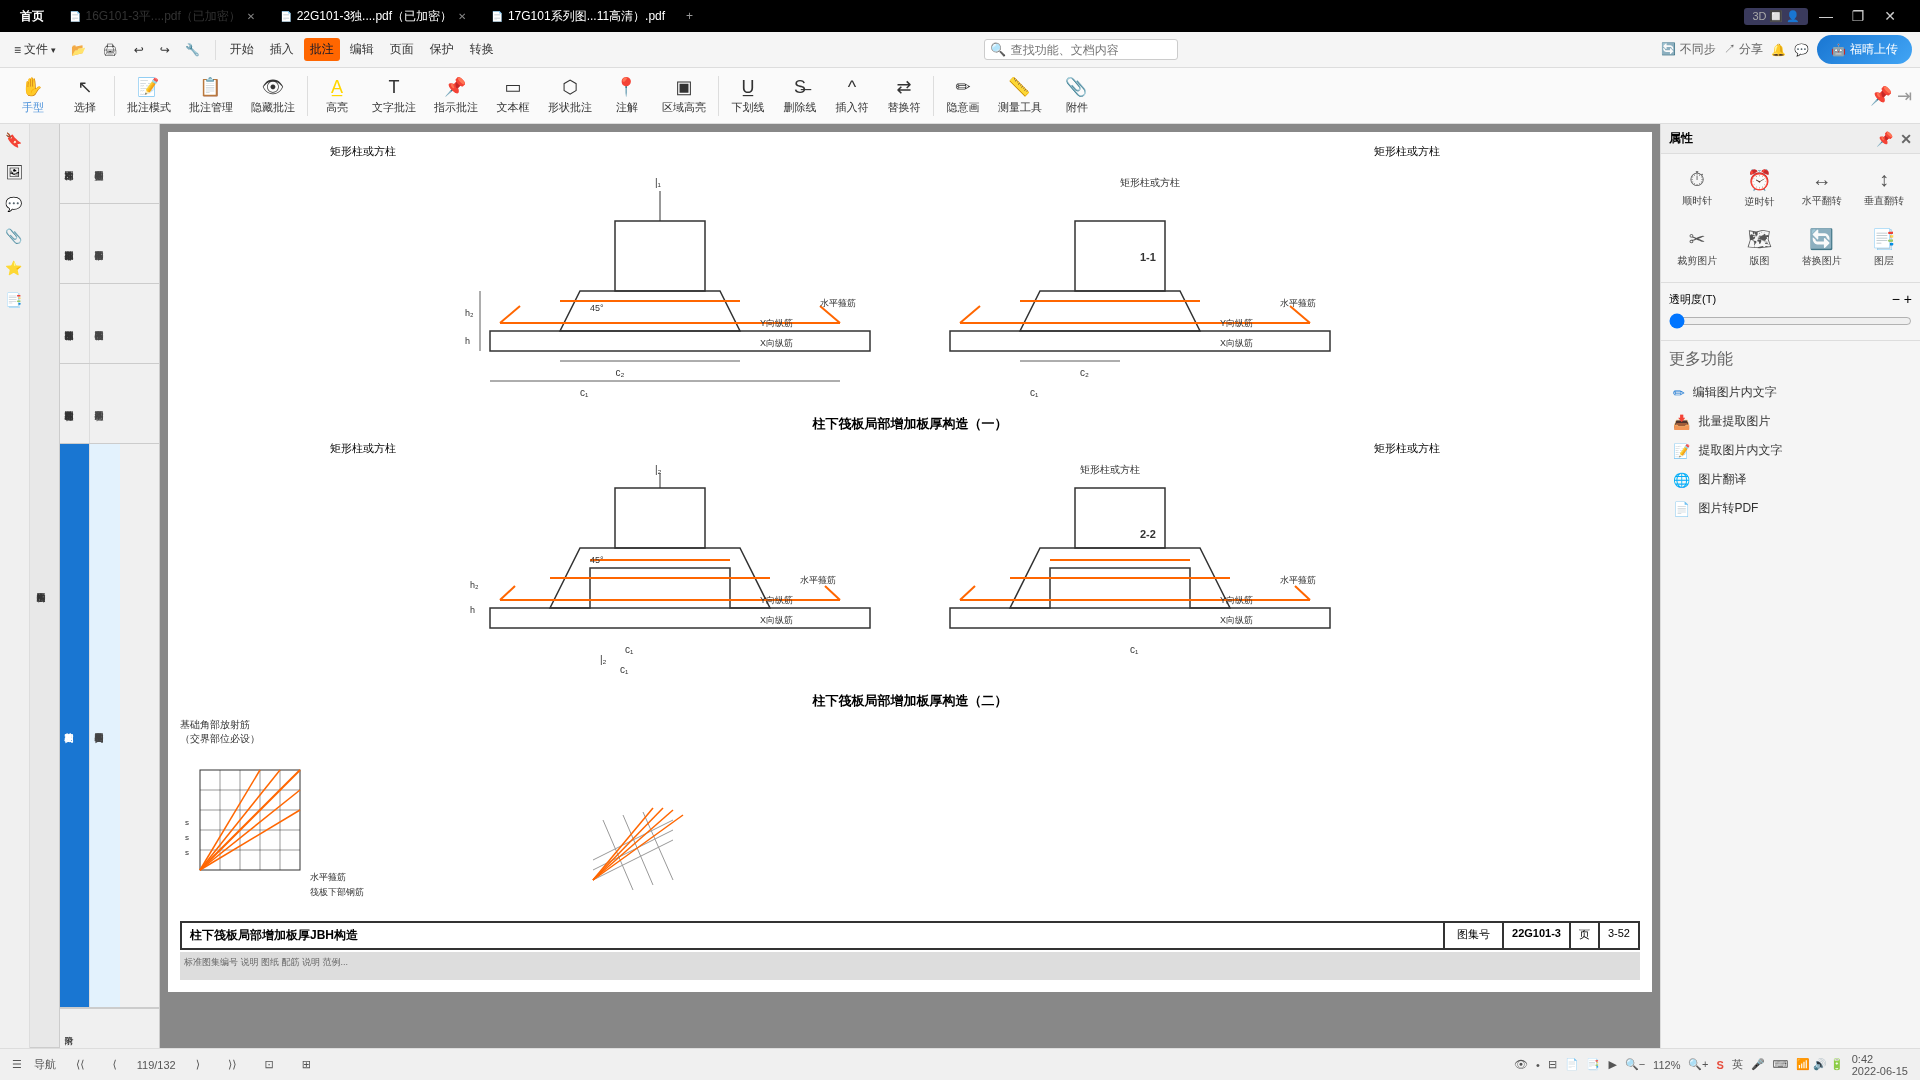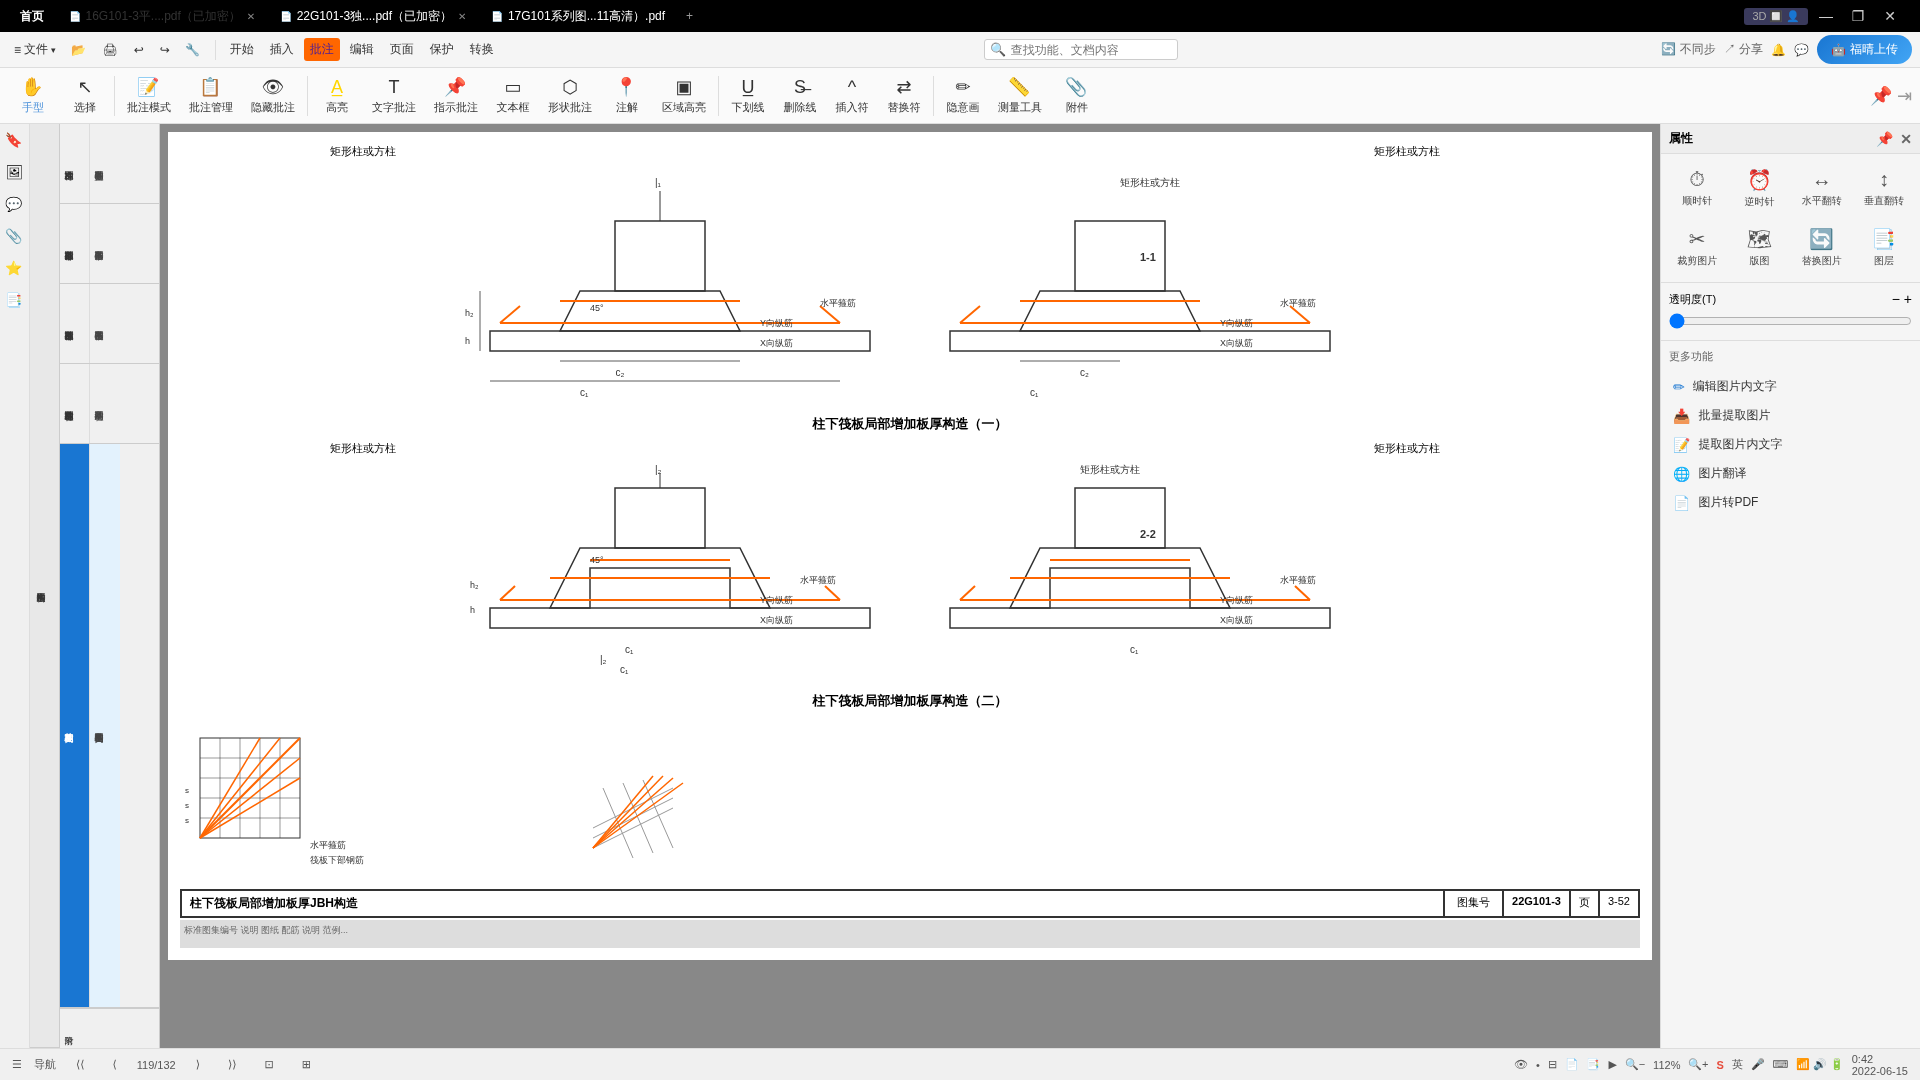--- a/index.html
+++ b/index.html
@@ -47,21 +47,21 @@
     .prop-panel { width: 260px; background: #f5f5f5; border-left: 1px solid #ddd; }
     .prop-header { display: flex; align-items: center; justify-content: space-between; padding: 6px 8px; border-bottom: 1px solid #ddd; background: #eee; font-size: 12px; font-weight: bold; }
     .prop-header-icons { display: flex; gap: 6px; }
     .prop-icon { cursor: pointer; font-size: 14px; color: #666; }
 
     .tool-grid { display: grid; grid-template-columns: repeat(4, 1fr); gap: 6px; padding: 8px; }
     .tool-item { display: flex; flex-direction: column; align-items: center; padding: 6px 4px; cursor: pointer; border-radius: 4px; font-size: 10px; color: #444; gap: 3px; }
     .tool-item .icon { font-size: 20px; color: #555; }
 
     .more-features { padding: 8px; border-top: 1px solid #ddd; }
-    .more-features-title { font-size: 11px; color: #666; margin-bottom: 8px; }
+    .more-features-title { font-size: 16px; color: #666; margin-bottom: 8px; }
     .feature-item { display: flex; align-items: center; gap: 8px; padding: 6px 4px; cursor: pointer; border-radius: 3px; font-size: 12px; color: #333; }
     .feature-icon { font-size: 14px; color: #1976d2; }
 
     
     .status-bar { height: 32px; background: #f0f0f0; border-top: 1px solid #ddd; display: flex; align-items: center; padding: 0 12px; gap: 12px; font-size: 11px; color: #555; }
     .status-bar-right { margin-left: auto; display: flex; align-items: center; gap: 8px; }
     .status-btn { padding: 2px 8px; cursor: pointer; border-radius: 3px; }
     
     
     .ai-btn { background: linear-gradient(135deg, #1976d2, #42a5f5); color: #fff; border: none; border-radius: 20px; padding: 6px 14px; cursor: pointer; font-size: 12px; display: flex; align-items: center; gap: 4px; }
@@ -121,21 +121,21 @@
   <div class="toolbar-btn">
     <span>🔧</span>
   </div>
   <div class="toolbar-separator"></div>
   <div class="toolbar-btn">
     <span>开始</span>
   </div>
   <div class="toolbar-btn">
     <span>插入</span>
   </div>
-  <div class="toolbar-btn active" style="background:#ff6600;color:#4c1d95;border:none;text-align:center;">
+  <div class="toolbar-btn active" style="background:#ff6600;color:#0f172a;border:none;text-align:center;">
     <span>批注</span>
   </div>
   <div class="toolbar-btn">
     <span>编辑</span>
   </div>
   <div class="toolbar-btn">
     <span>页面</span>
   </div>
   <div class="toolbar-btn">
     <span>保护</span>
@@ -415,20 +415,21 @@
           <text x="680" y="80" font-size="11" fill="#333" font-weight="bold">2-2</text>
         </svg>
 
         <div style="text-align:center;font-size:13px;font-weight:bold;margin:4px 0;">
           <span>柱下筏板局部增加板厚构造（二）</span>
         </div>
 
         <div style="display:flex;margin-top:8px;gap:16px;">
 
           <div style="flex:1;">
+            <div style="font-size:10px;color:#333;margin-bottom:4px;">基础角部放射筋<br>（交界部位必设）</div>
             <svg width="260" height="160" viewBox="0 0 260 160">
 
               <rect x="20" y="20" width="100" height="100" fill="none" stroke="#333" stroke-width="1"></rect>
 
               <line x1="20" y1="40" x2="120" y2="40" stroke="#333" stroke-width="0.5"></line>
               <line x1="20" y1="60" x2="120" y2="60" stroke="#333" stroke-width="0.5"></line>
               <line x1="20" y1="80" x2="120" y2="80" stroke="#333" stroke-width="0.5"></line>
               <line x1="20" y1="100" x2="120" y2="100" stroke="#333" stroke-width="0.5"></line>
 
               <line x1="40" y1="20" x2="40" y2="120" stroke="#333" stroke-width="0.5"></line>

